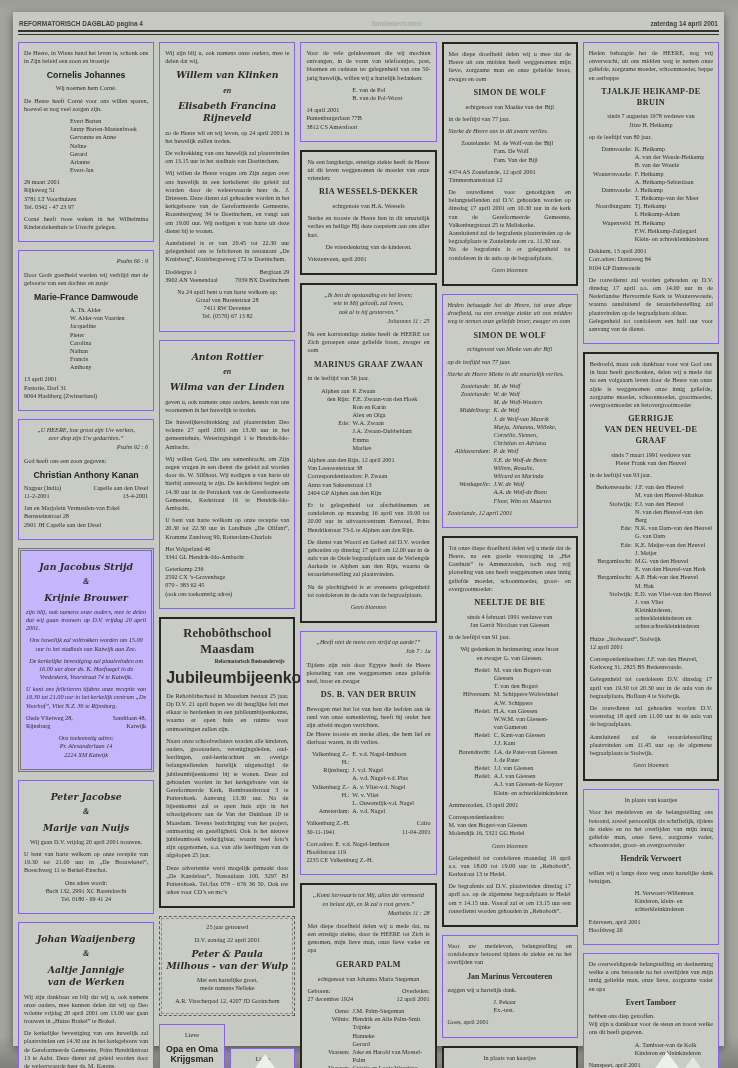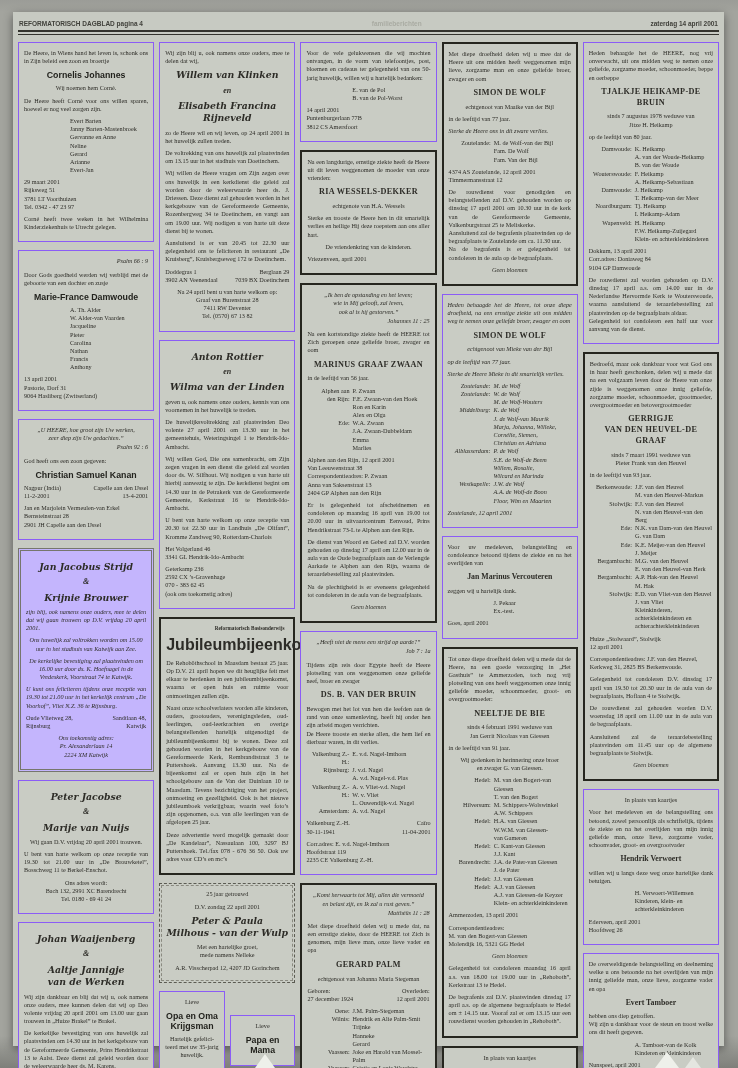--- a/index.html
+++ b/index.html
@@ -89,21 +89,21 @@
 Anthony</div>
             <div class="l">13 april 2001
 Pastorie, Dorf 31
 9064 Hasliberg (Zwitserland)</div>
           </div>
           <div class="box ">
             <div class="q">„U HEERE, hoe groot zijn Uw werken,
 zeer diep zijn Uw gedachten.”</div>
             <div class="qs">Psalm 92 : 6</div>
             <div class="l">God heeft ons een zoon gegeven:</div>
-            <div class="n1">Christian Samuel Kanan</div>
+            <div class="n1">Christian Anthony Kanan</div>
             <div class="pr"><span class="a">Nagpur (India)
 11-2-2001</span><span class="b">Capelle aan den IJssel
 13-4-2001</span></div>
             <div class="l">Jan en Marjolein Vermeulen-van Erkel
 Bernsteinstraat 28
 2901 JH Capelle aan den IJssel</div>
           </div>
           <div class="box orn it">
             <div class="n3">Jan Jacobus Strijd</div>
             <div class="amp">&amp;</div>
@@ -164,20 +164,21 @@
             <div class="j">Wij willen God, Die ons samenbracht, om Zijn zegen vragen in een dienst die geleid zal worden door ds. W. Silfhout. Wij nodigen u van harte uit hierbij aanwezig te zijn. De kerkdienst begint om 14.30 uur in de Petrakerk van de Gereformeerde Gemeente, Kerkstraat 16 te Hendrik-Ido-Ambacht.</div>
             <div class="j">U bent van harte welkom op onze receptie van 20.30 tot 22.30 uur in Landhuis „De Olifant”, Kromme Zandweg 90, Rotterdam-Charlois</div>
             <div class="l">Het Volgerland 46
 3341 GL Hendrik-Ido-Ambacht</div>
             <div class="l">Geterkamp 236
 2592 CX ’s-Gravenhage
 070 - 383 62 45
 (ook ons toekomstig adres)</div>
           </div>
           <div class="box heavy">
+            <div class="h1">Rehobôthschool Maasdam</div>
             <div class="sub">Reformatorisch Basisonderwijs</div>
             <div class="h2">Jubileumbijeenkomst</div>
             <div class="j">De Rehobôthschool in Maasdam bestaat 25 jaar. Op D.V. 21 april hopen we dit heuglijke feit met elkaar te herdenken in een jubileumbijeenkomst, waarna er open huis en ruimte voor ontmoetingen zullen zijn.</div>
             <div class="j">Naast onze schoolverlaters worden alle kinderen, ouders, grootouders, verenigingsleden, oud-leerlingen, oud-leerkrachten en overige belangstellenden hartelijk uitgenodigd de jubileumbijeenkomst bij te wonen. Deze zal gehouden worden in het kerkgebouw van de Gereformeerde Kerk, Rembrandtstraat 3 te Puttershoek. Aanvang 13.30 uur. Na de bijeenkomst zal er open huis zijn in het schoolgebouw aan de Van der Duinlaan 10 te Maasdam. Tevens bezichtiging van het project, ontmoeting en gezelligheid. Ook is het nieuwe jubileumboek verkrijgbaar, waarin veel foto’s zijn opgenomen, o.a. van alle leerlingen van de afgelopen 25 jaar.</div>
             <div class="j">Deze advertentie werd mogelijk gemaakt door „De Kandelaar”, Nassaulaan 100, 3297 BJ Puttershoek. Tel./fax 078 - 676 36 50. Ook uw adres voor CD’s en mc’s</div>
           </div>
           <div class="box sc">
             <div class="c">25 jaar getrouwd</div>
             <div class="c">D.V. zondag 22 april 2001</div>
             <div class="n3">Peter &amp; Paula
@@ -351,28 +352,20 @@
               <span class="nm2">P. de Wolf
 S.E. de Wolf-de Beem
 Willem, Rosalie,
 Wilcard en Marinda</span>
               <span class="lbl">Westkapelle:</span>
               <span class="nm2">J.W. de Wolf
 A.A. de Wolf-de Boon
 Floor, Wim en Maarten</span>
             </div>
             <div class="l">Zoutelande, 12 april 2001</div>
-          </div>
-          <div class="box ">
-            <div class="j">Voor uw medeleven, belangstelling en condoleance betoond tijdens de ziekte en na het overlijden van</div>
-            <div class="nm">Jan Marinus Vercouteren</div>
-            <div class="l">zeggen wij u hartelijk dank.</div>
-            <div class="f">J. Pekaar
-Ex.-test.</div>
-            <div class="l">Goes, april 2001</div>
           </div>
           <div class="box heavy">
             <div class="j">Tot onze diepe droefheid delen wij u mede dat de Heere, na een goede verzorging in „Het Gasthuis” te Ammerzoden, toch nog vrij plotseling van ons heeft weggenomen onze innig geliefde moeder, schoonmoeder, groot- en overgrootmoeder:</div>
             <div class="n2">NEELTJE DE BIE</div>
             <div class="c">sinds 4 februari 1991 weduwe van
 Jan Gerrit Nicolaas van Giessen</div>
             <div class="l">in de leeftijd van 91 jaar.</div>
             <div class="c">Wij gedenken in herinnering onze broer
 en zwager G. van Giessen.</div>
             <div class="f2">
@@ -400,20 +393,28 @@
               <span class="lbl"></span>
               <span class="nm2">Klein- en achterkleinkinderen</span>
             </div>
             <div class="l">Ammerzoden, 13 april 2001</div>
             <div class="l">Correspondentieadres:
 M. van den Bogert-van Giessen
 Molendijk 16, 5321 GG Hedel</div>
             <div class="ci">Geen bloemen</div>
             <div class="j">Gelegenheid tot condoleren maandag 16 april a.s. van 18.00 tot 19.00 uur in „Rehoboth”, Kerkstraat 13 te Hedel.</div>
             <div class="j">De begrafenis zal D.V. plaatsvinden dinsdag 17 april a.s. op de algemene begraafplaats te Hedel om ± 14.15 uur. Vooraf zal er om 13.15 uur een rouwdienst worden gehouden in „Rehoboth”.</div>
+          </div>
+          <div class="box ">
+            <div class="j">Voor uw medeleven, belangstelling en condoleance betoond tijdens de ziekte en na het overlijden van</div>
+            <div class="nm">Jan Marinus Vercouteren</div>
+            <div class="l">zeggen wij u hartelijk dank.</div>
+            <div class="f">J. Pekaar
+Ex.-test.</div>
+            <div class="l">Goes, april 2001</div>
           </div>
           <div class="box heavy">
             <div class="c">In plaats van kaartjes</div>
             <div class="j">Door de overweldigende belangstelling tijdens de ziekte en na het overlijden van mijn innig geliefde man en onze lieve vader</div>
           </div>
         </div>
         <div class="col">
           <div class="box ">
             <div class="j">Heden behaagde het de HEERE, nog vrij onverwacht, uit ons midden weg te nemen onze geliefde, zorgzame moeder, schoonmoeder, beppe en oerbeppe</div>
             <div class="n2">TJALKJE HEIKAMP-DE BRUIN</div>

